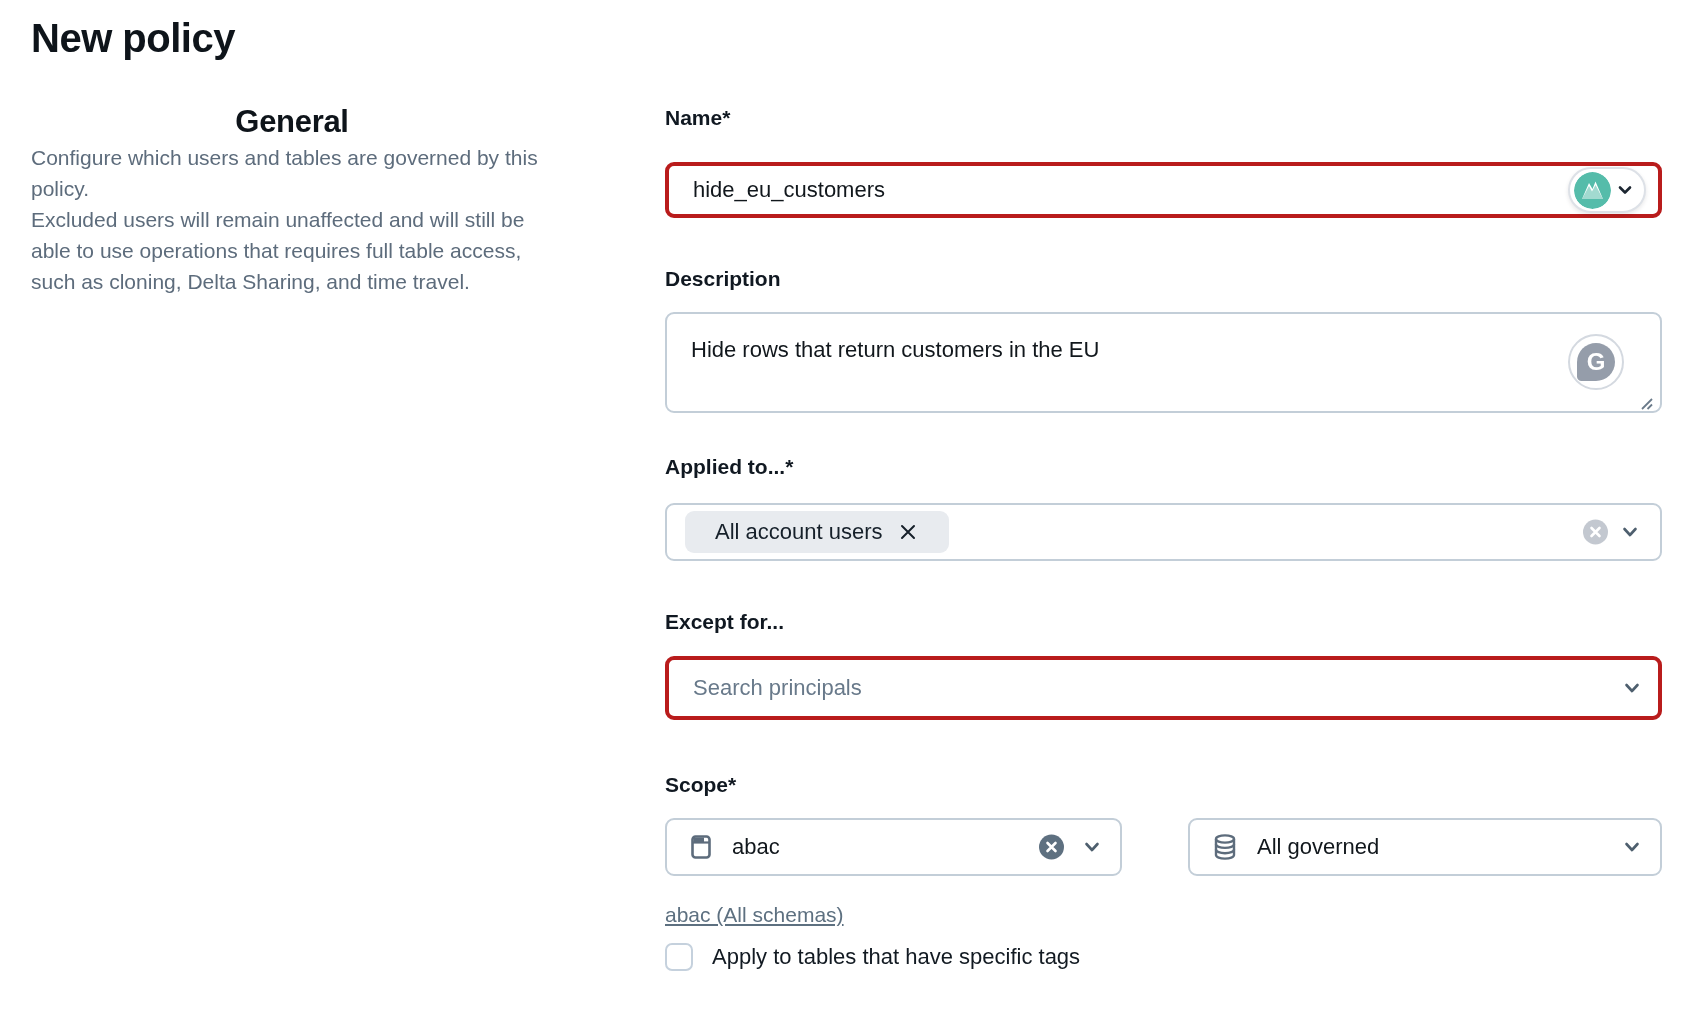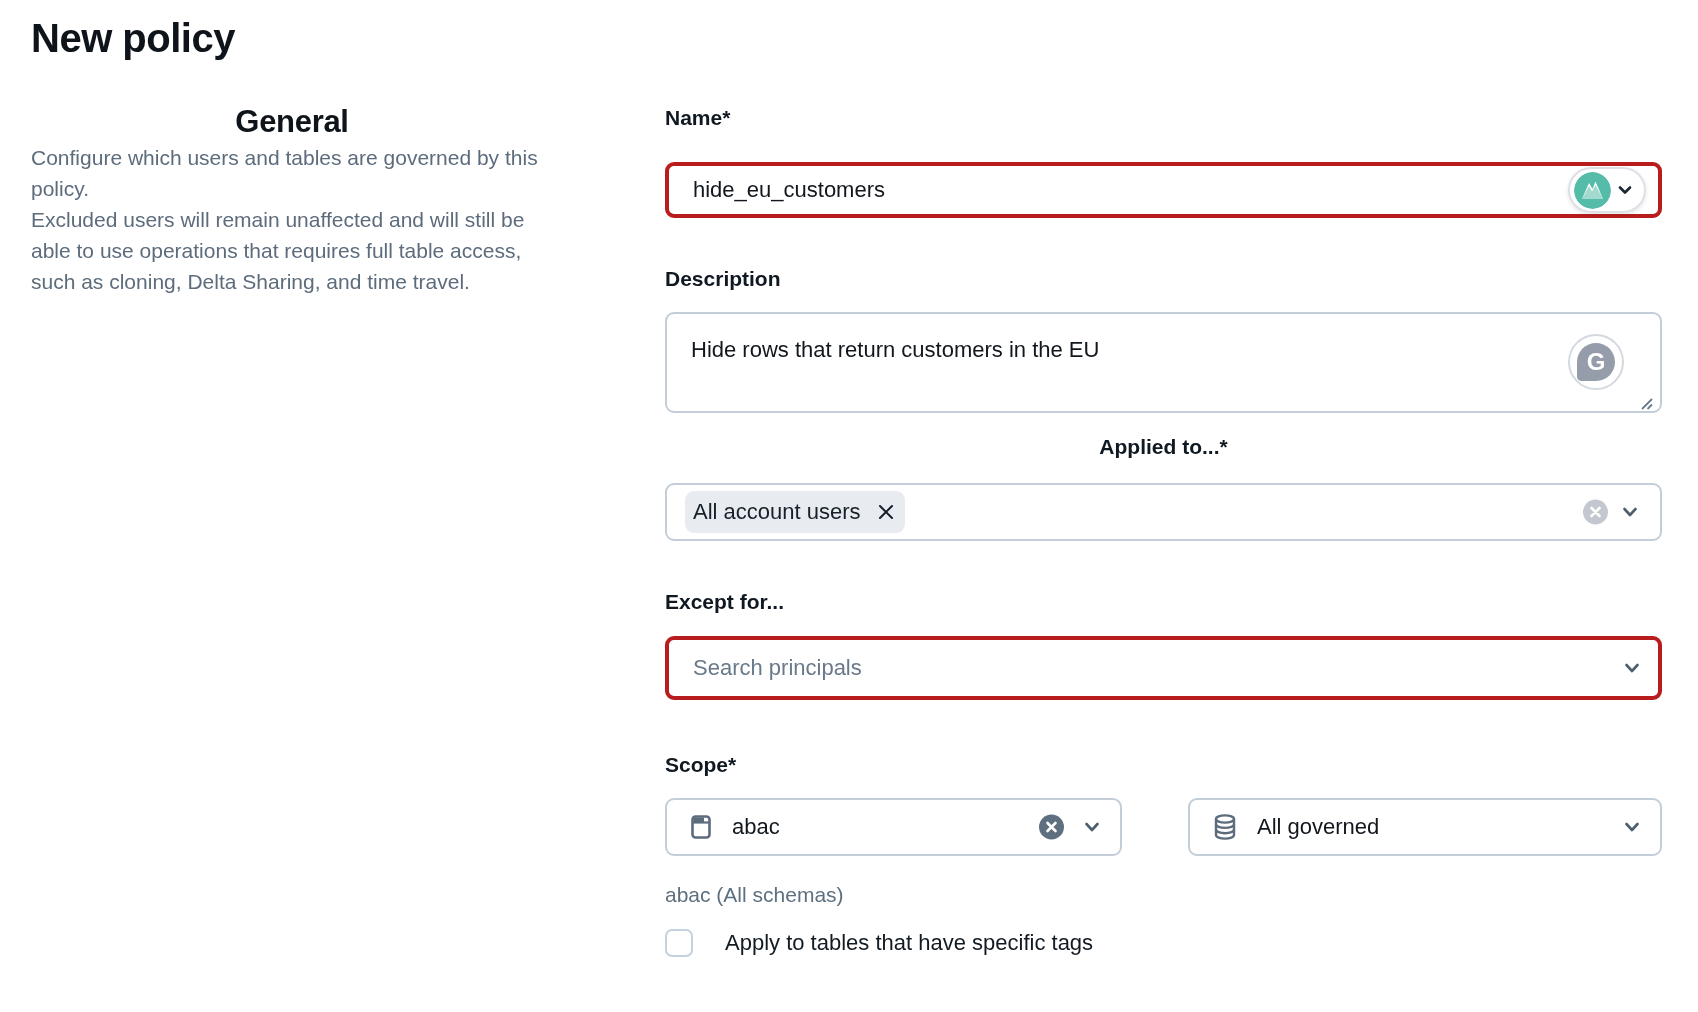--- a/index.html
+++ b/index.html
@@ -53,60 +53,60 @@
     position: absolute; right: 16px; top: 50%; transform: translateY(-50%);
     width: 78px; height: 46px; border-radius: 23px; background: #fff;
     border: 2px solid #dde1e7; box-shadow: 0 2px 4px rgba(16,24,32,.10);
     display: flex; align-items: center; padding: 0 8px 0 4px; gap: 5px;
     cursor: pointer;
   }
   .avatar-circle { width: 37px; height: 37px; border-radius: 50%; overflow: hidden; flex: none; }
   
   .chip {
     display: inline-flex; align-items: center; gap: 14px;
-    background: #e8ebef; border-radius: 9px; height: 42px; padding: 0 8px;
+    background: #e8ebef; border-radius: 9px; height: 42px; padding: 0 30px;
     margin-left: 18px; font-size: 22px; color: #16202a;
   }
   .chip .chip-x { display: inline-flex; cursor: pointer; }
   
   .adorn { position: absolute; top: 50%; transform: translateY(-50%); display: inline-flex; align-items: center; }
   .clear-circle {
     width: 25px; height: 25px; border-radius: 50%;
     display: inline-flex; align-items: center; justify-content: center; cursor: pointer;
   }
   .clear-light { background: #c3c8d0; }
   .clear-dark  { background: #5e7080; }
   
   .scope-row { display: flex; gap: 66px; }
   .scope-catalog { width: 457px; flex: none; }
   .scope-schema  { flex: 1; }
   .select-value { font-size: 22px; color: #11171c; margin-left: 17px; }
-  .helper-text { margin-top: 26px; font-size: 21px; line-height: 26px; color: #5d7080; }
-  .checkbox-row { margin-top: 21px; display: flex; align-items: center; gap: 32px; }
+  .helper-text { margin-top: 26px; font-size: 21px; line-height: 26px; color: #5d7080; text-decoration: underline; }
+  .checkbox-row { margin-top: 15px; display: flex; align-items: center; gap: 19px; }
   .checkbox {
     width: 28px; height: 28px; border: 2px solid #c5d1dd; border-radius: 7px;
     background: #fff; cursor: pointer; flex: none;
   }
   .checkbox-label { font-size: 22px; color: #121a22; }
   
   .grammarly-badge {
     position: absolute; right: 38px; top: 22px; width: 56px; height: 56px;
     border-radius: 50%; background: #fff; border: 2px solid #d4d9e0;
     display: flex; align-items: center; justify-content: center; cursor: pointer;
   }
   .grammarly-g {
     width: 38px; height: 38px; background: #959daa;
     border-radius: 50% 50% 50% 12%;
     display: flex; align-items: center; justify-content: center;
     color: #fff; font-size: 24px; font-weight: 700;
     font-family: "Liberation Sans", sans-serif;
   }
   .resize-handle { position: absolute; right: 8px; bottom: 6px; cursor: nwse-resize; }
   .spacer-47 { margin-top: 47px; }
-  .spacer-40 { margin-top: 16px; text-align: center; }
+  .spacer-40 { margin-top: 36px; }
   .spacer-51 { margin-top: 51px; }
   .mb-19 { margin-bottom: 19px; }
   .mb-22 { margin-bottom: 22px; }
   .mb-20 { margin-bottom: 20px; }
   .icon-flex { display: inline-flex; flex: none; }
 </style>
 </head>
 <body>
 
 <div class="layout">

